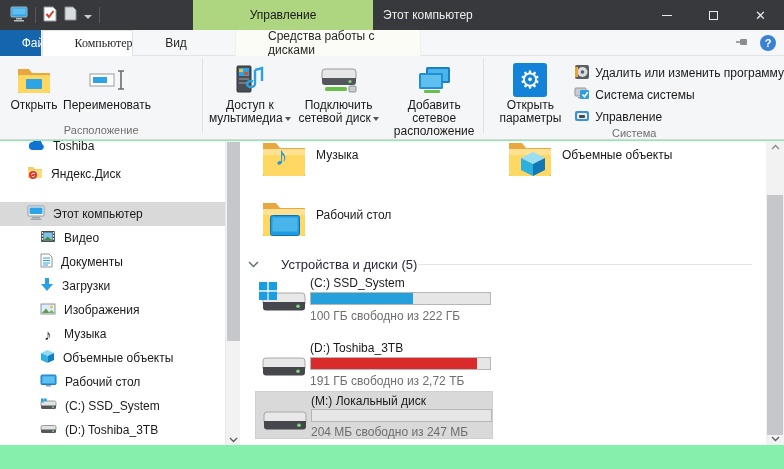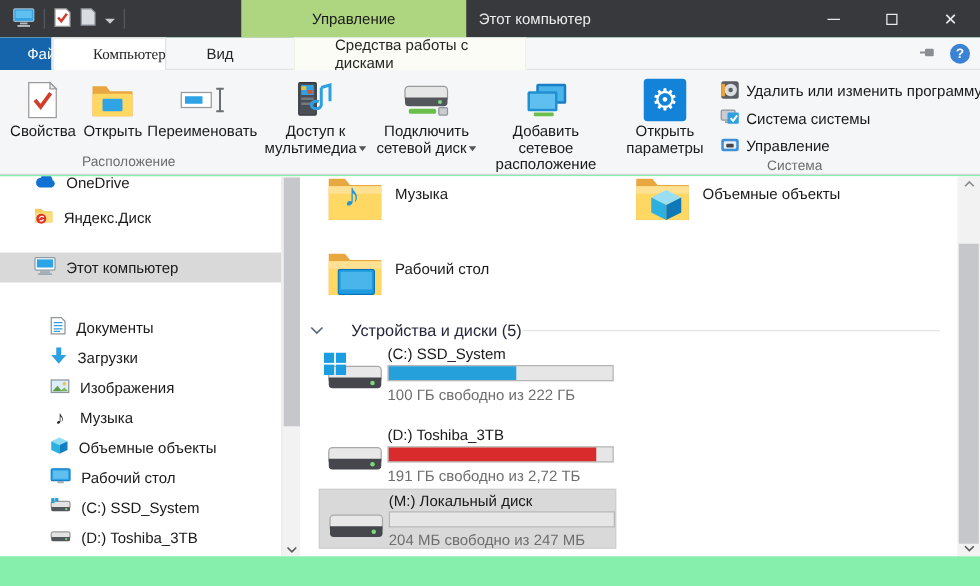--- a/index.html
+++ b/index.html
@@ -144,30 +144,20 @@
           </svg>
       </span>
       <span class="help-circle">?</span>
     </div>
   </div>
 
   <div class="ribbon">
 
     <div class="rgroup" style="width:206px;">
       <div class="rbuttons" style="padding-left:6px;">
-        <div class="rbtn" style="width:58px;">
-          <span class="ricon">
-            <svg width="26" height="30" viewBox="0 0 26 30">
-                <path d="M2 1 h17 l5 5 v23 h-22 z" fill="#fff" stroke="#9a9a9a"></path>
-                <path d="M19 1 l5 5 h-5 z" fill="#e8e8e8" stroke="#9a9a9a"></path>
-                <path d="M7 15 l4.5 5.5 l8 -11" stroke="#d23c2a" stroke-width="3" fill="none"></path>
-              </svg>
-          </span>
-          <span class="rtext">Свойства</span>
-        </div>
         <div class="rbtn" style="width:56px;">
           <span class="ricon">
             <svg width="34" height="28" viewBox="0 0 34 28">
                 <path d="M1 3 h11 l3 4 h18 v20 h-32 z" fill="#e9a740"></path>
                 <rect x="1" y="9" width="32" height="18" rx="2" fill="#ffd763"></rect>
                 <rect x="9" y="13" width="16" height="10" rx="1" fill="#2ea3e6"></rect>
               </svg>
           </span>
           <span class="rtext">Открыть</span>
         </div>
@@ -296,39 +286,53 @@
   </div>
 
   <div class="content">
 
     <div class="sidebar">
 
       <div class="nav-item lv1" style="top:-7px;">
         <span><svg width="18" height="12" viewBox="0 0 18 12">
               <path d="M5 11 a4 4 0 0 1 .6 -7.9 A5 5 0 0 1 15 5 a3.2 3.2 0 0 1 -.6 6 z" fill="#1272d4"></path>
             </svg></span>
-        <span class="nlabel">OneDrive</span>
+        <span class="nlabel">Toshiba</span>
       </div>
       <div class="nav-item lv1" style="top:21px;">
         <span><svg width="16" height="15" viewBox="0 0 16 15">
               <path d="M1 2 h5 l2 2 h7 v9 h-14 z" fill="#f2cd60"></path>
               <rect x="1" y="5" width="14" height="8" rx="1" fill="#f9dd7f"></rect>
               <circle cx="6" cy="10" r="4" fill="#e03226"></circle>
               <path d="M4.5 10 a2 2 0 0 1 3.5 -1.2 M7.8 10.4 a2 2 0 0 1 -3 1" stroke="#fff" stroke-width="1" fill="none"></path>
             </svg></span>
         <span class="nlabel">Яндекс.Диск</span>
       </div>
       <div class="nav-item lv1 selected" style="top:61px;">
         <span><svg width="18" height="15" viewBox="0 0 18 15">
               <rect x="1" y="1" width="16" height="10" rx="1" fill="#fff" stroke="#8a9aa6"></rect>
               <rect x="2.5" y="2.5" width="13" height="6.5" fill="#2ea3e6"></rect>
               <rect x="5" y="12" width="8" height="1.3" fill="#9aa6b0"></rect>
               <rect x="3.5" y="13.6" width="11" height="1.4" fill="#9aa6b0"></rect>
             </svg></span>
         <span class="nlabel">Этот компьютер</span>
+      </div>
+      <div class="nav-item lv2" style="top:85px;">
+        <span><svg width="16" height="13" viewBox="0 0 16 13">
+              <rect x="1" y="1" width="14" height="11" rx="1" fill="#4a4e54"></rect>
+              <rect x="3.5" y="2.5" width="9" height="8" fill="#7ec4e8"></rect>
+              <path d="M3.5 10.5 l4 -4 l5 4 z" fill="#4c8c3c"></path>
+              <rect x="1.8" y="2" width="1.2" height="1.6" fill="#fff"></rect>
+              <rect x="1.8" y="5" width="1.2" height="1.6" fill="#fff"></rect>
+              <rect x="1.8" y="8" width="1.2" height="1.6" fill="#fff"></rect>
+              <rect x="13" y="2" width="1.2" height="1.6" fill="#fff"></rect>
+              <rect x="13" y="5" width="1.2" height="1.6" fill="#fff"></rect>
+              <rect x="13" y="8" width="1.2" height="1.6" fill="#fff"></rect>
+            </svg></span>
+        <span class="nlabel">Видео</span>
       </div>
       <div class="nav-item lv2" style="top:109px;">
         <span><svg width="13" height="15" viewBox="0 0 13 15">
               <path d="M1 1 h8 l3 3 v10 h-11 z" fill="#fff" stroke="#8f959b"></path>
               <path d="M3 5 h7 M3 7.5 h7 M3 10 h7 M3 12 h5" stroke="#2e9fe0" stroke-width="1"></path>
             </svg></span>
         <span class="nlabel">Документы</span>
       </div>
       <div class="nav-item lv2" style="top:133px;">
         <span><svg width="14" height="15" viewBox="0 0 14 15">

